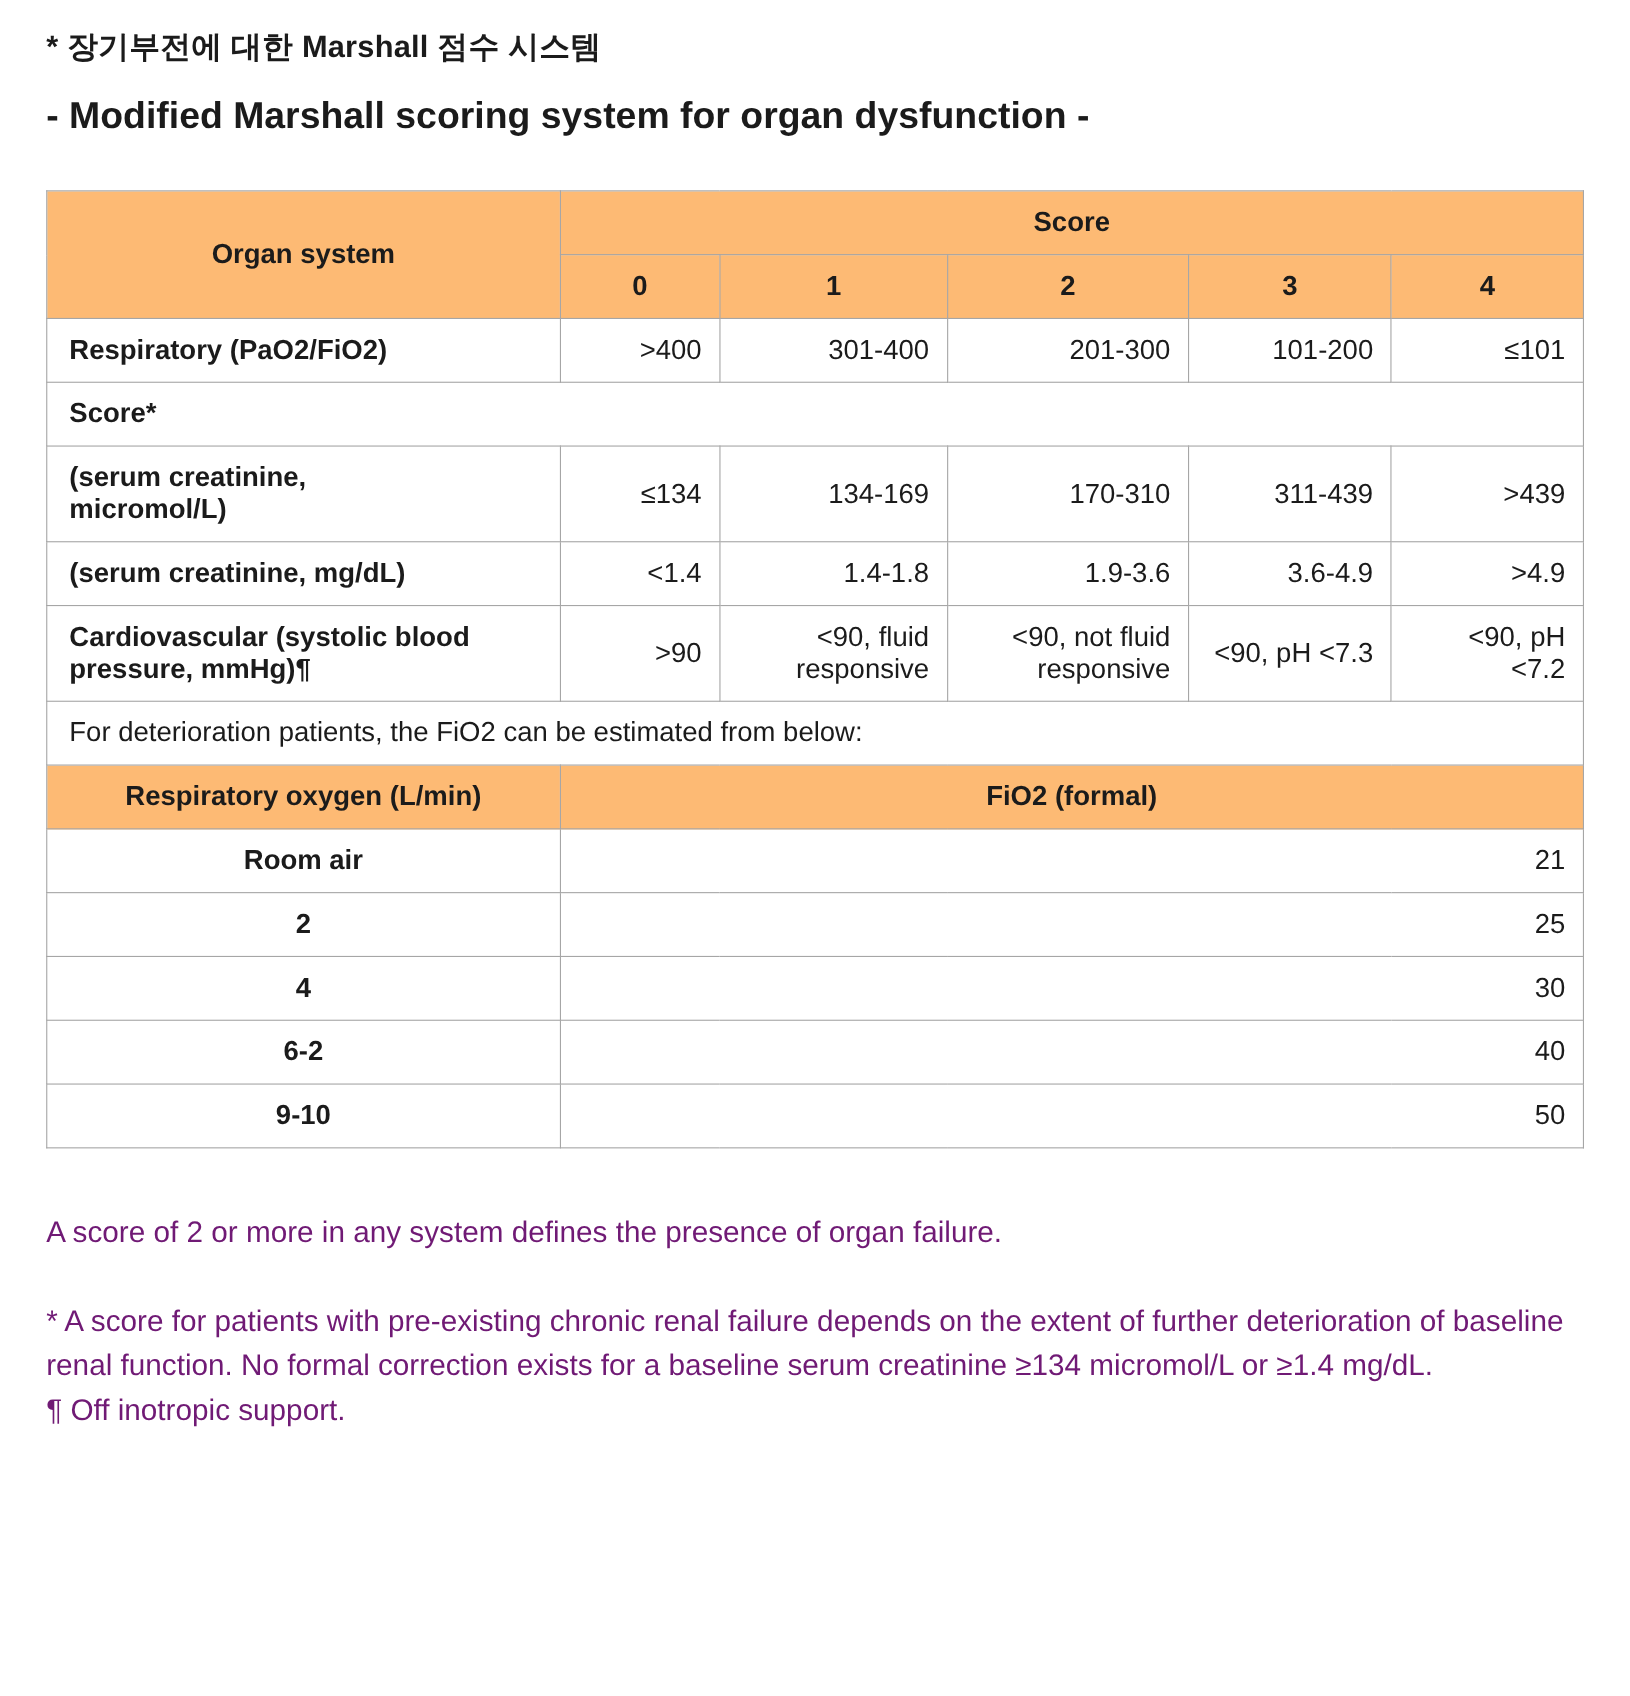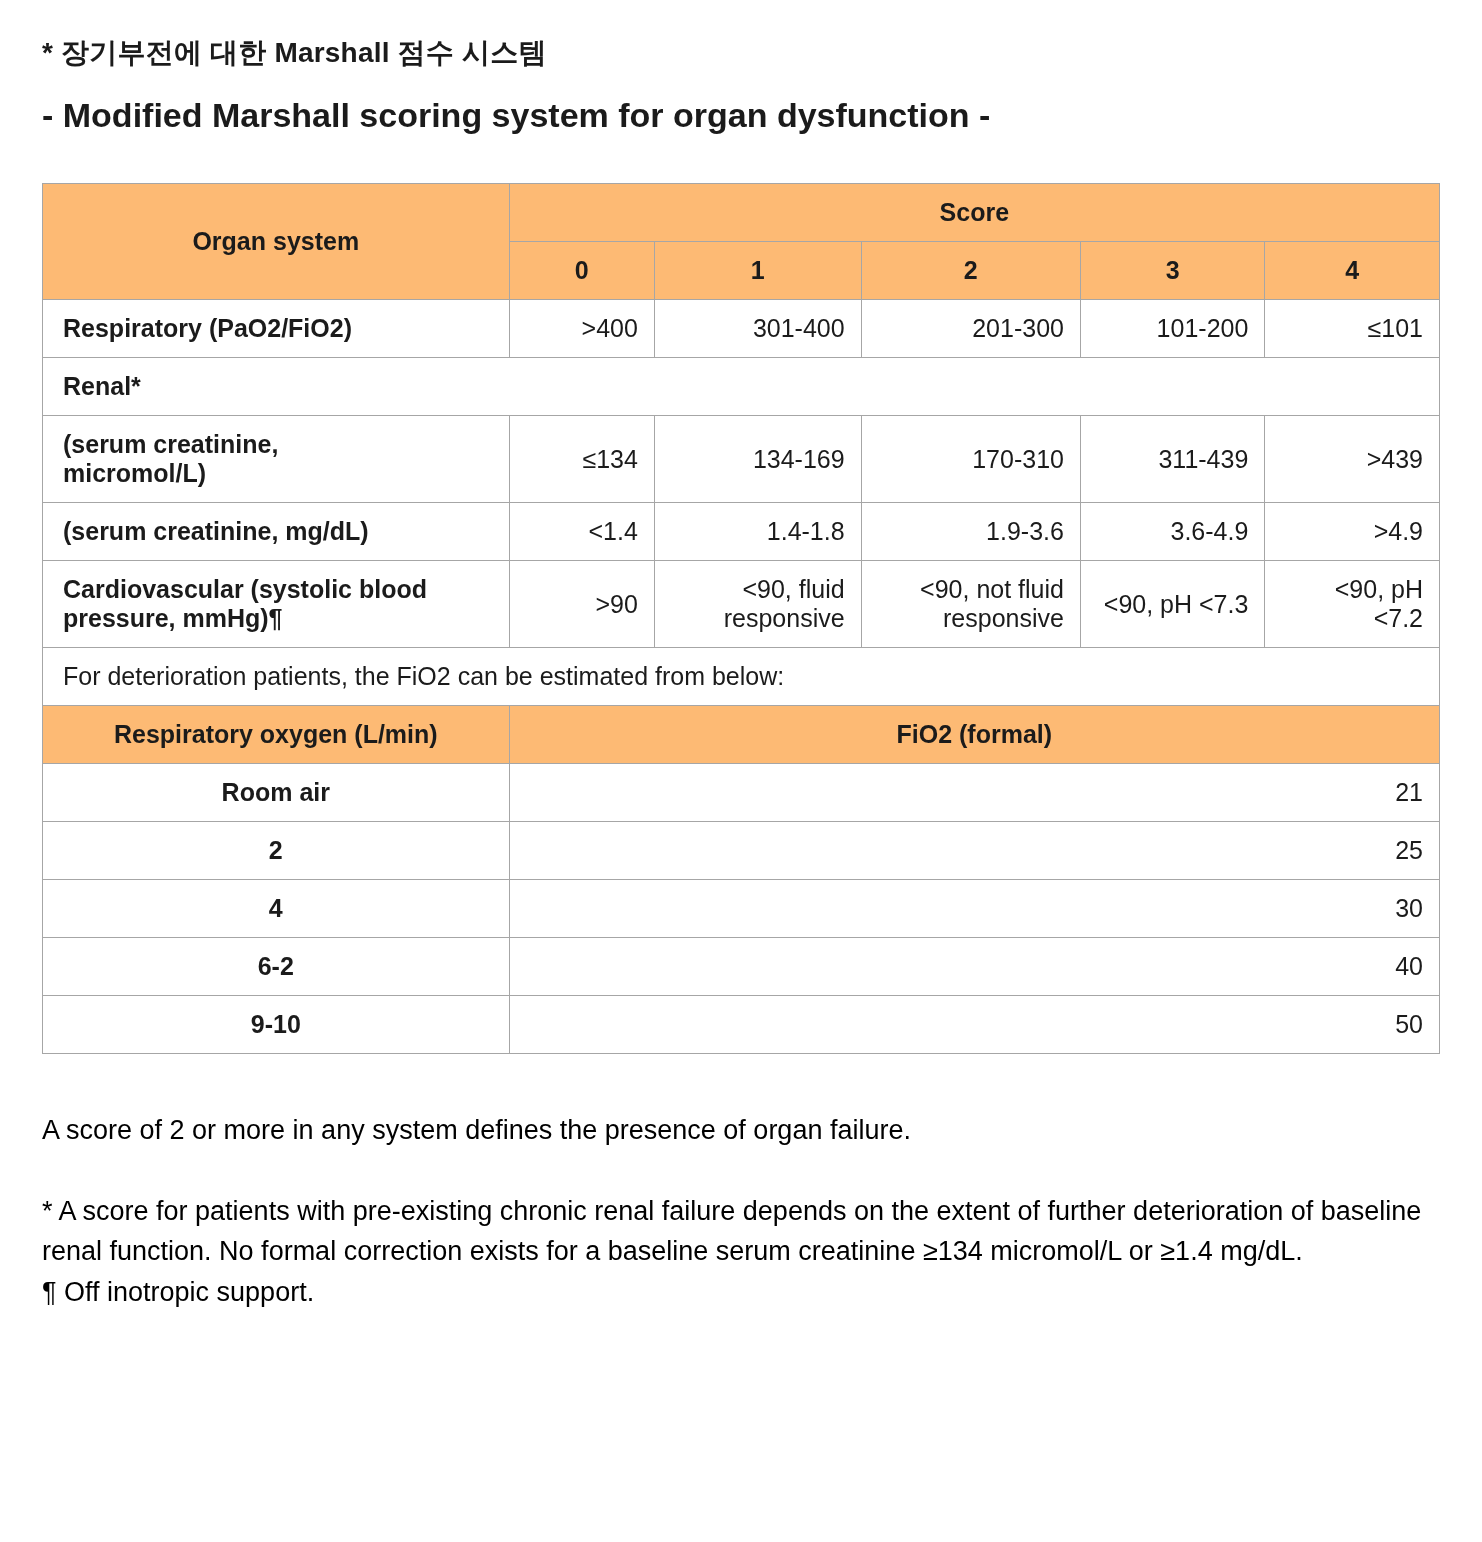--- a/index.html
+++ b/index.html
@@ -11,21 +11,21 @@
     font-family: "Liberation Sans", "DejaVu Sans", sans-serif;
   }
   .page {
     width: 1482px;
     min-height: 1542px;
     padding: 14px 42px 40px 42px;
   }
   .title-ko {
     font-size: 28px;
     font-weight: 700;
-    margin: 20px 0 0 0;
+    margin: 10px 0 0 0;
     letter-spacing: 0.2px;
   }
   .title-en {
     font-size: 34px;
     font-weight: 700;
     margin: 24px 0 0 0;
   }
   table.marshall {
     border-collapse: collapse;
     width: 100%;
@@ -68,21 +68,21 @@
   }
   .narrow-wrap {
     display: inline-block;
     max-width: 300px;
   }
   .tall td { padding-top: 18px; padding-bottom: 18px; }
   .footnotes {
     margin-top: 56px;
     font-size: 27px;
     line-height: 1.5;
-    color: #000000;
+    color: #701a75;
   }
   .footnotes p { margin: 0; }
   .fn-spacer { height: 40px; }
 </style>
 </head>
 <body>
 
 <div class="page">
 
   <h1 class="title-ko">* 장기부전에 대한 Marshall 점수 시스템</h1>
@@ -114,21 +114,21 @@
     <tr>
       <td class="label-cell">Respiratory (PaO2/FiO2)</td>
       <td class="value-cell">&gt;400</td>
       <td class="value-cell">301-400</td>
       <td class="value-cell">201-300</td>
       <td class="value-cell">101-200</td>
       <td class="value-cell">≤101</td>
     </tr>
 
     <tr>
-      <td class="full-row-cell" colspan="6">Renal*</td>
+      <td class="full-row-cell" colspan="6">Score*</td>
     </tr>
 
     <tr class="tall">
       <td class="label-cell">
         <span class="narrow-wrap">(serum creatinine, micromol/L)</span>
       </td>
       <td class="value-cell">≤134</td>
       <td class="value-cell">134-169</td>
       <td class="value-cell">170-310</td>
       <td class="value-cell">311-439</td>

